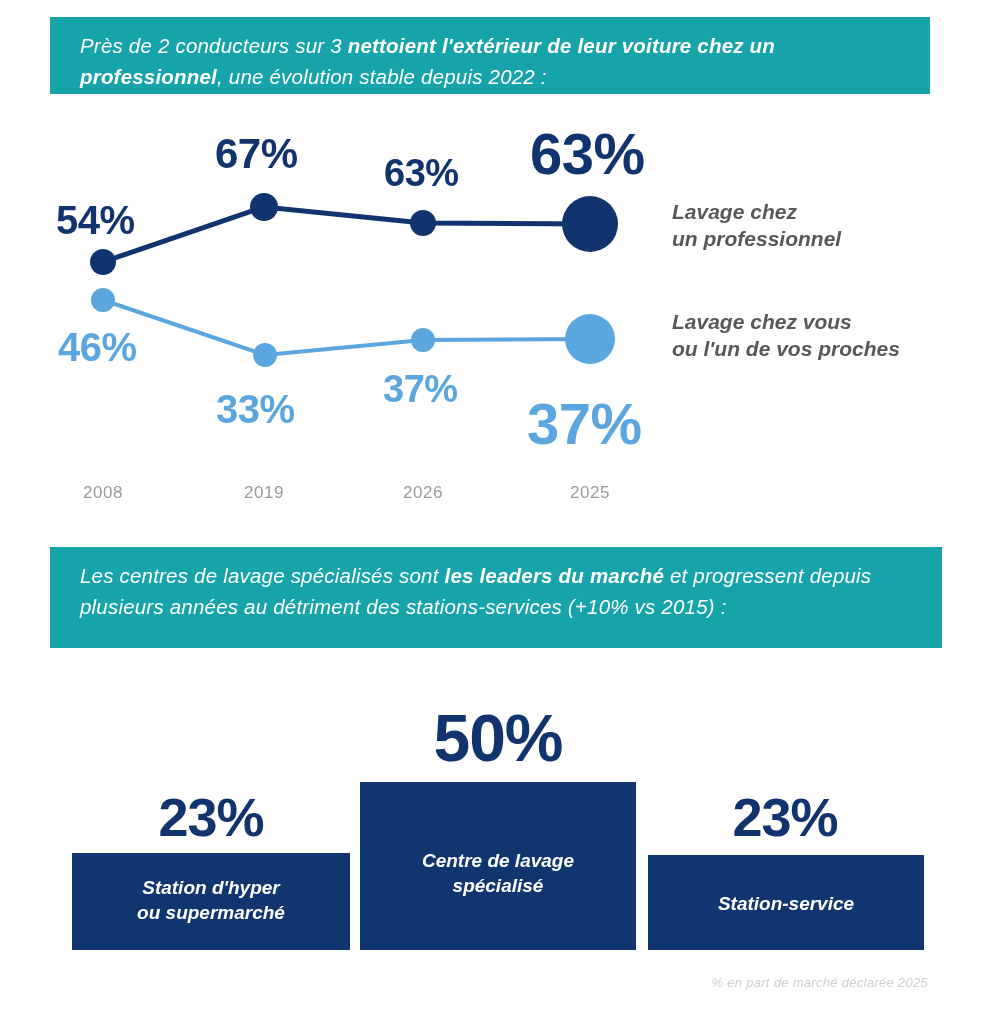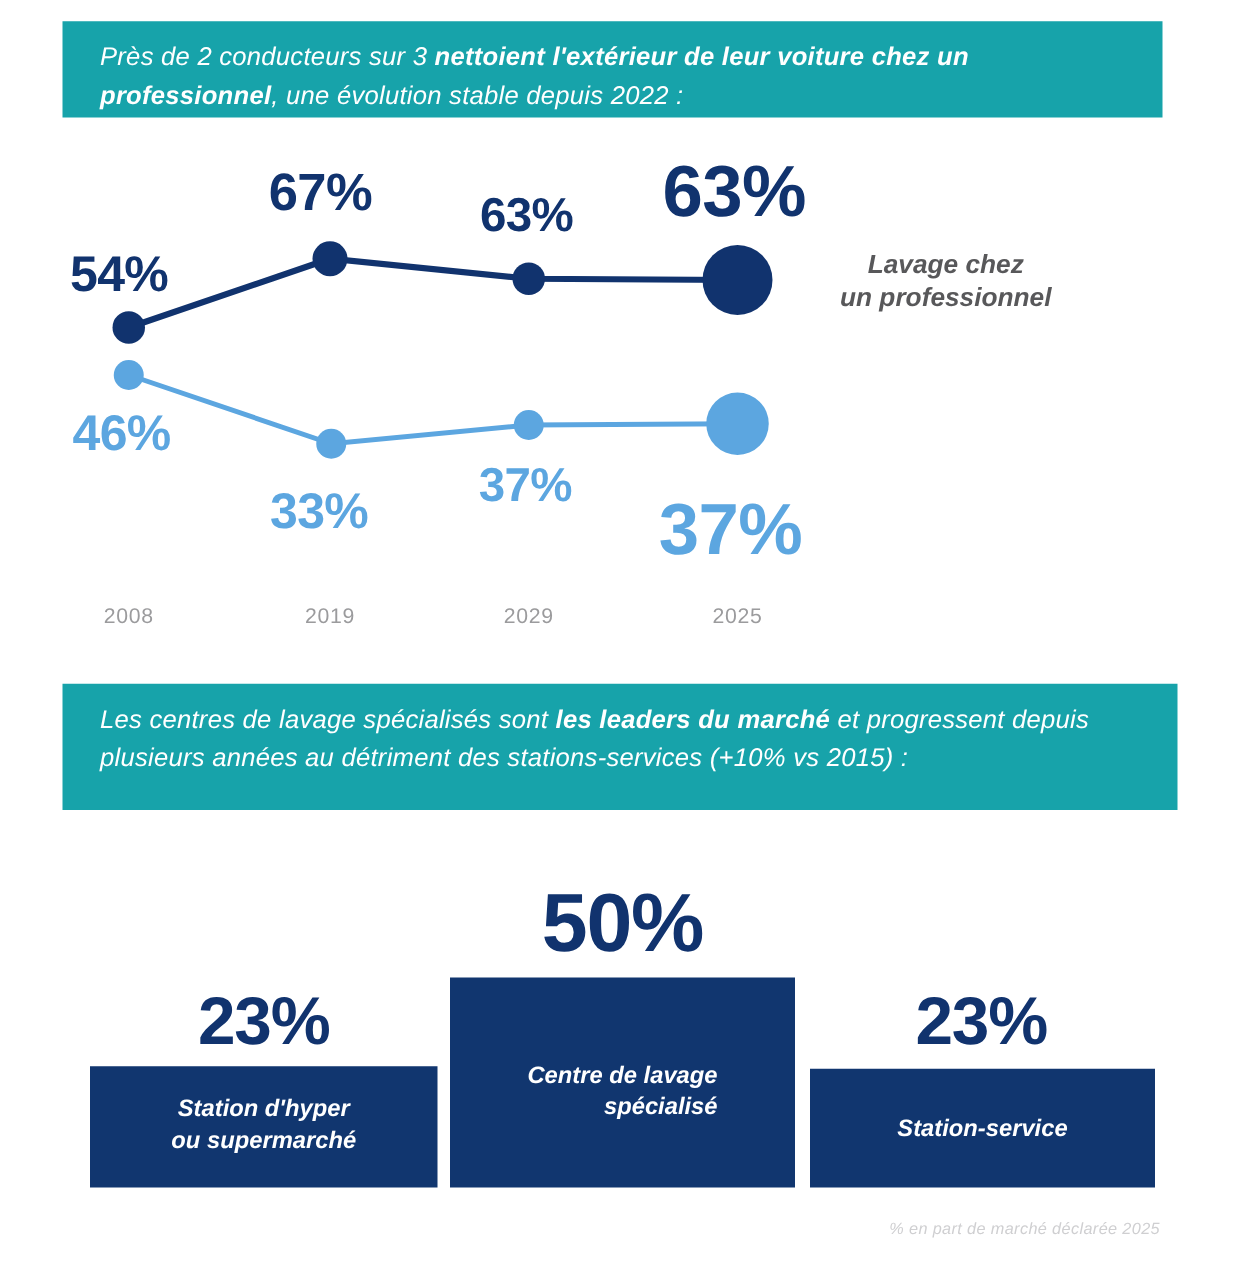--- a/index.html
+++ b/index.html
@@ -44,21 +44,20 @@
   .pct.lblue{color:#5ca6e0;}
 
   .legend-label{
     position:absolute;
     color:#58585a;
     font-style:italic;
     font-weight:bold;
     font-size:21px;
     line-height:27px;
     white-space:nowrap;
-    text-align:center;
   }
 
   .year{
     position:absolute;
     color:#9b9b9d;
     font-size:17px;
     letter-spacing:.5px;
     text-align:center;
     width:120px;
   }
@@ -82,21 +81,21 @@
   .bar-pct{
     position:absolute;
     color:#11336e;
     font-weight:bold;
     font-size:54px;
     letter-spacing:-1px;
     text-align:center;
     width:300px;
   }
   #bar1{left:72px;top:853px;width:278px;height:97px;}
-  #bar2{left:360px;top:782px;width:276px;height:168px;text-align:right;}
+  #bar2{left:360px;top:782px;width:276px;height:168px;}
   #bar3{left:648px;top:855px;width:276px;height:95px;}
 
   #bar1 .bar-text{padding-top:22px;align-self:flex-start;}
   #bar2 .bar-text{padding-top:66px;align-self:flex-start;}
   #bar3 .bar-text{padding-top:36px;align-self:flex-start;}
 
   #pct-bar1{left:61px;top:786px;}
   #pct-bar2{left:348px;top:700px;font-size:66px;}
   #pct-bar3{left:635px;top:786px;}
 
@@ -145,24 +144,28 @@
 
     <div class="pct lblue" style="left:58px;top:225px;font-size:40px;">46%</div>
     <div class="pct lblue" style="left:216px;top:287px;font-size:40px;">33%</div>
     <div class="pct lblue" style="left:383px;top:268px;font-size:38px;">37%</div>
     <div class="pct lblue" style="left:527px;top:290px;font-size:58px;">37%</div>
 
     <div class="legend-label" style="left:672px;top:98px;">
       <span>Lavage chez</span><br>
       <span>un professionnel</span>
     </div>
+    <div class="legend-label" style="left:672px;top:208px;">
+      <span>Lavage chez vous</span><br>
+      <span>ou l'un de vos proches</span>
+    </div>
 
     <div class="year" style="left:43px;top:383px;">2008</div>
     <div class="year" style="left:204px;top:383px;">2019</div>
-    <div class="year" style="left:363px;top:383px;">2029</div>
+    <div class="year" style="left:363px;top:383px;">2026</div>
     <div class="year" style="left:530px;top:383px;">2025</div>
   </div>
 
   <div class="banner" id="banner-two">
     <span>Les centres de lavage spécialisés sont </span><b>les leaders du marché</b><span> et progressent depuis plusieurs années au détriment des stations-services (+10% vs 2015) :</span>
   </div>
 
   <div>
 
     <div class="bar-pct" id="pct-bar1">23%</div>

